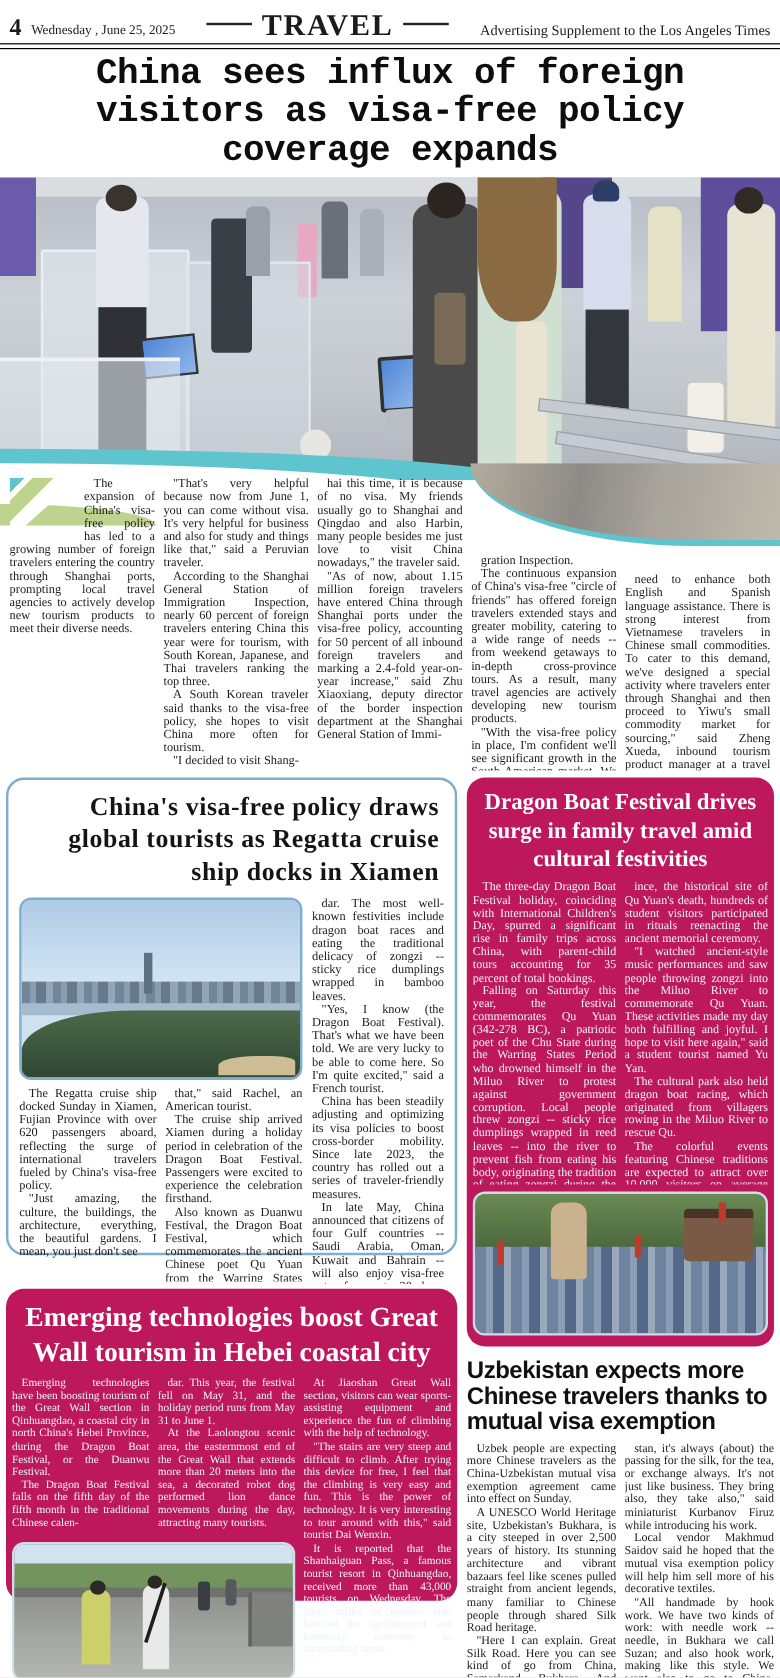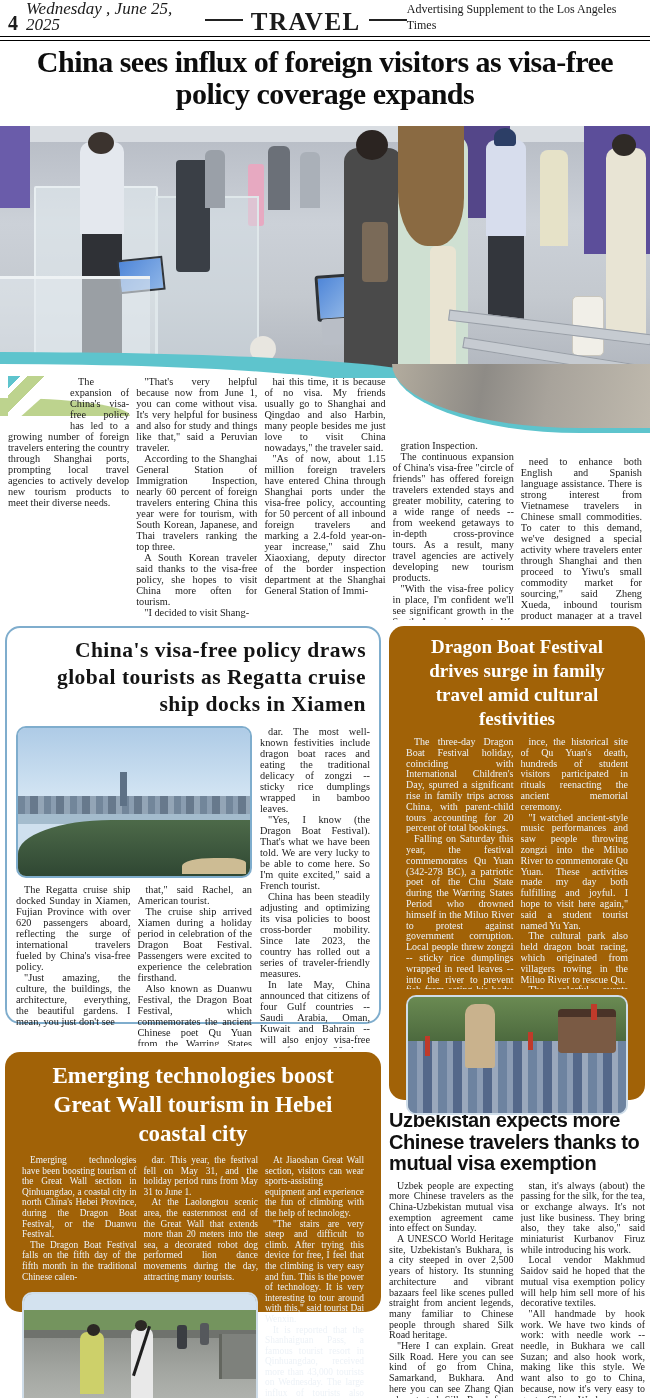--- a/index.html
+++ b/index.html
@@ -1,29 +1,29 @@
 <!DOCTYPE html>
 <html><head>
 <meta charset="utf-8">
 <style>
   html,body{margin:0;padding:0;background:#e8e8e8;}
   .page{position:relative;width:650px;height:1398px;background:#ffffff;margin:0 auto;
         font-family:"Liberation Serif",serif;color:#1b1b1b;overflow:hidden;}
   
   .topbar{display:flex;align-items:flex-end;justify-content:space-between;padding:7px 8px 0 8px;height:26px;}
   .topbar .pgnum{font-weight:bold;font-size:20px;line-height:20px;margin-right:8px;}
-  .topbar .date{font-size:17px;line-height:16px;font-style:italic;}
+  .topbar .date{font-size:11px;line-height:16px;}
   .travel-wrap{display:flex;gap:8px;}
   .travel-wrap .tline{width:38px;border-top:2.5px solid #222;margin-top:8px;}
   .travel{font-size:25px;font-weight:bold;letter-spacing:1.5px;line-height:22px;}
   .supp{font-size:12px;line-height:16px;}
   .dbl-rule{margin:3px 0 0 0;border-top:1.5px solid #000;border-bottom:1.5px solid #000;height:3px;}
   
-  .main-headline{font-family:Liberation Serif, serif;font-weight:700;font-size:30px;line-height:32px;
-      letter-spacing:-0.5px;text-align:center;margin:5px 6px 16px 6px;color:#0d0d0d;}
+  .main-headline{font-family:Liberation Mono, monospace;font-weight:700;font-size:30px;line-height:32px;
+      letter-spacing:-0.5px;text-align:center;margin:5px 6px 6px 6px;color:#0d0d0d;}
   
   .hero{position:relative;height:244px;background:linear-gradient(180deg,#b6bbc4 0%,#ccd1d8 40%,#c4c9cf 70%,#b2b7bf 100%);}
   .hero .s{position:absolute;}
   .curve-teal{position:absolute;left:0;bottom:-8px;width:430px;height:26px;background:#5ec4cd;
       border-top-right-radius:100% 100%;}
   .curve-white{position:absolute;left:0;bottom:-30px;width:420px;height:36px;background:#ffffff;
       border-top-right-radius:100% 100%;}
   .curve-green{position:absolute;left:0;bottom:-46px;width:130px;height:18px;background:#bdd38e;
       border-top-right-radius:100% 100%;}
   
@@ -49,21 +49,21 @@
   .xiamen-body{display:flex;gap:8px;height:322px;}
   .xiamen-left{width:236px;flex:none;}
   .photo-frame{border:2px solid #7fadcd;border-radius:10px;overflow:hidden;position:relative;background:#cfe0ee;}
   .xm-photo{height:148px;margin-bottom:6px;}
   .twocols{display:flex;gap:7px;overflow:hidden;}
   .twocols .col{font-size:10.3px;}
   .xm-two{height:162px;}
   .xiamen-col3{flex:1;overflow:hidden;font-size:10.3px;line-height:11px;text-align:justify;}
   .xiamen-col3 p,.twocols p{margin:0;text-indent:8px;}
   
-  .bluebox{background:#a16207;border-radius:15px;padding:7px 17px;box-sizing:border-box;color:#edf2f7;}
+  .bluebox{background:#be185d;border-radius:15px;padding:7px 5px;box-sizing:border-box;color:#edf2f7;}
   .dragon-box{height:474px;}
   .blue-title{font-weight:bold;font-size:19px;line-height:24px;text-align:center;color:#ffffff;margin:2px 2px 6px 2px;}
   .dragon-cols{display:flex;gap:7px;height:252px;overflow:hidden;}
   .bluebox .col{font-size:10px;line-height:10.8px;}
   .bluebox p{margin:0;text-indent:8px;}
   .dg-photo{height:116px;margin-top:6px;border:2px solid #cfdde9;background:#7b90aa;}
   .wall-box{margin-top:28px;height:260px;}
   .wall-title{font-size:23px;line-height:29px;margin-bottom:7px;}
   .wall-body{display:flex;gap:7px;}
   .wall-left{width:236px;flex:none;}
@@ -244,21 +244,21 @@
         </div>
       </div>
     </div>
 
     <div class="bright">
 
       <div class="bluebox dragon-box">
         <div class="blue-title">Dragon Boat Festival drives surge in family travel amid cultural festivities</div>
         <div class="dragon-cols">
           <div class="col">
-            <p>The three-day Dragon Boat Festival holiday, coinciding with International Children's Day, spurred a significant rise in family trips across China, with parent-child tours accounting for 20 percent of total bookings.</p>
+            <p>The three-day Dragon Boat Festival holiday, coinciding with International Children's Day, spurred a significant rise in family trips across China, with parent-child tours accounting for 35 percent of total bookings.</p>
             <p>Falling on Saturday this year, the festival commemorates Qu Yuan (342-278 BC), a patriotic poet of the Chu State during the Warring States Period who drowned himself in the Miluo River to protest against government corruption. Local people threw zongzi -- sticky rice dumplings wrapped in reed leaves -- into the river to prevent fish from eating his body, originating the tradition of eating zongzi during the festival.</p>
 
           </div>
           <div class="col">
             <p>ince, the historical site of Qu Yuan's death, hundreds of student visitors participated in rituals reenacting the ancient memorial ceremony.</p>
             <p>"I watched ancient-style music performances and saw people throwing zongzi into the Miluo River to commemorate Qu Yuan. These activities made my day both fulfilling and joyful. I hope to visit here again," said a student tourist named Yu Yan.</p>
             <p>The cultural park also held dragon boat racing, which originated from villagers rowing in the Miluo River to rescue Qu.</p>
             <p>The colorful events featuring Chinese traditions are expected to attract over 10,000 visitors on average per day during the holiday, setting a new record for this year.</p>
           </div>
         </div>

